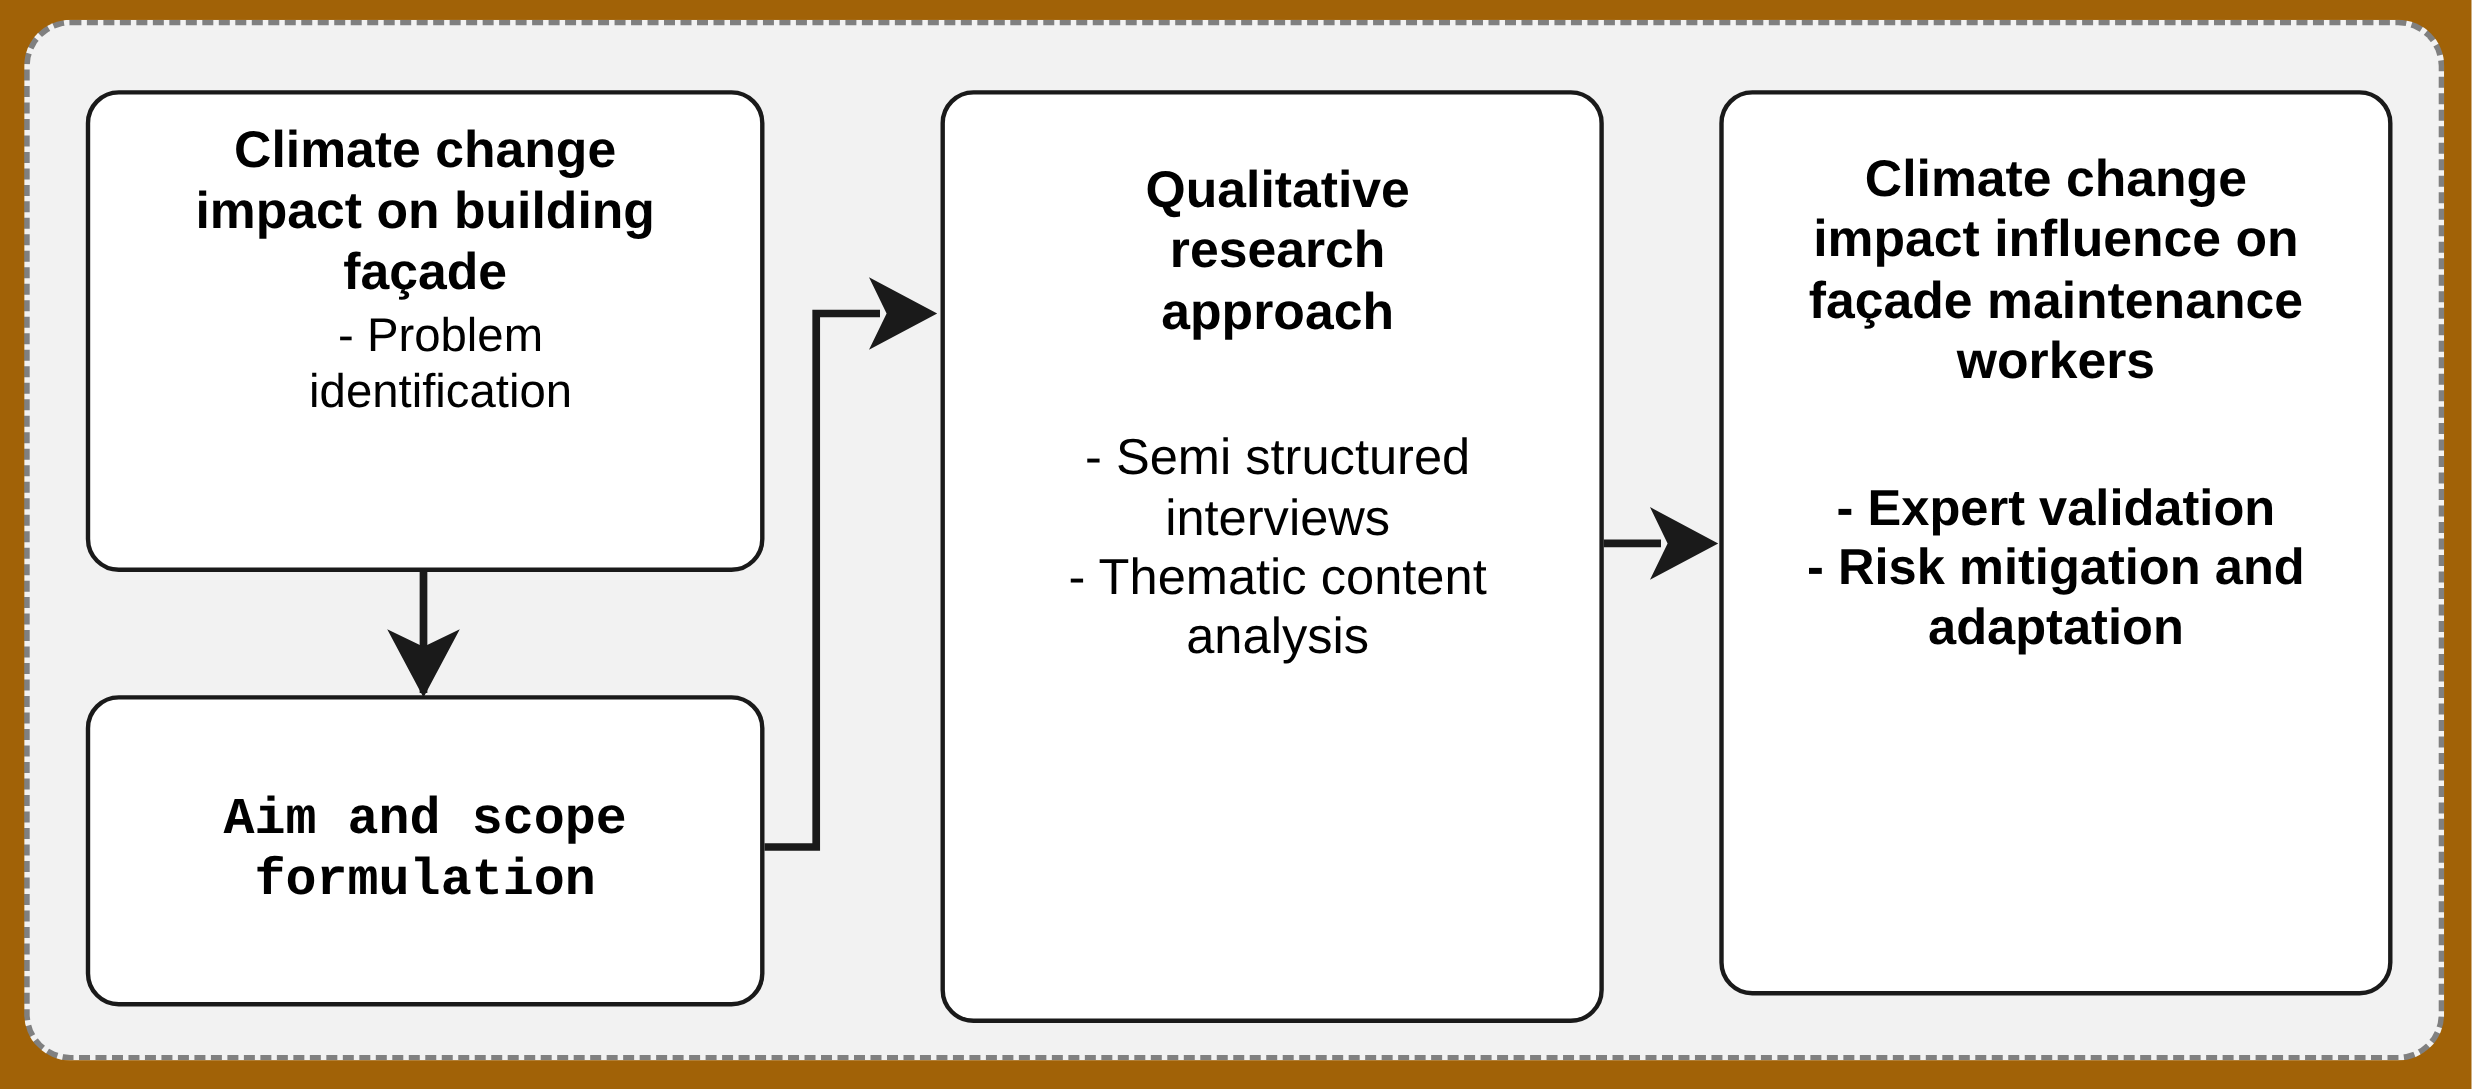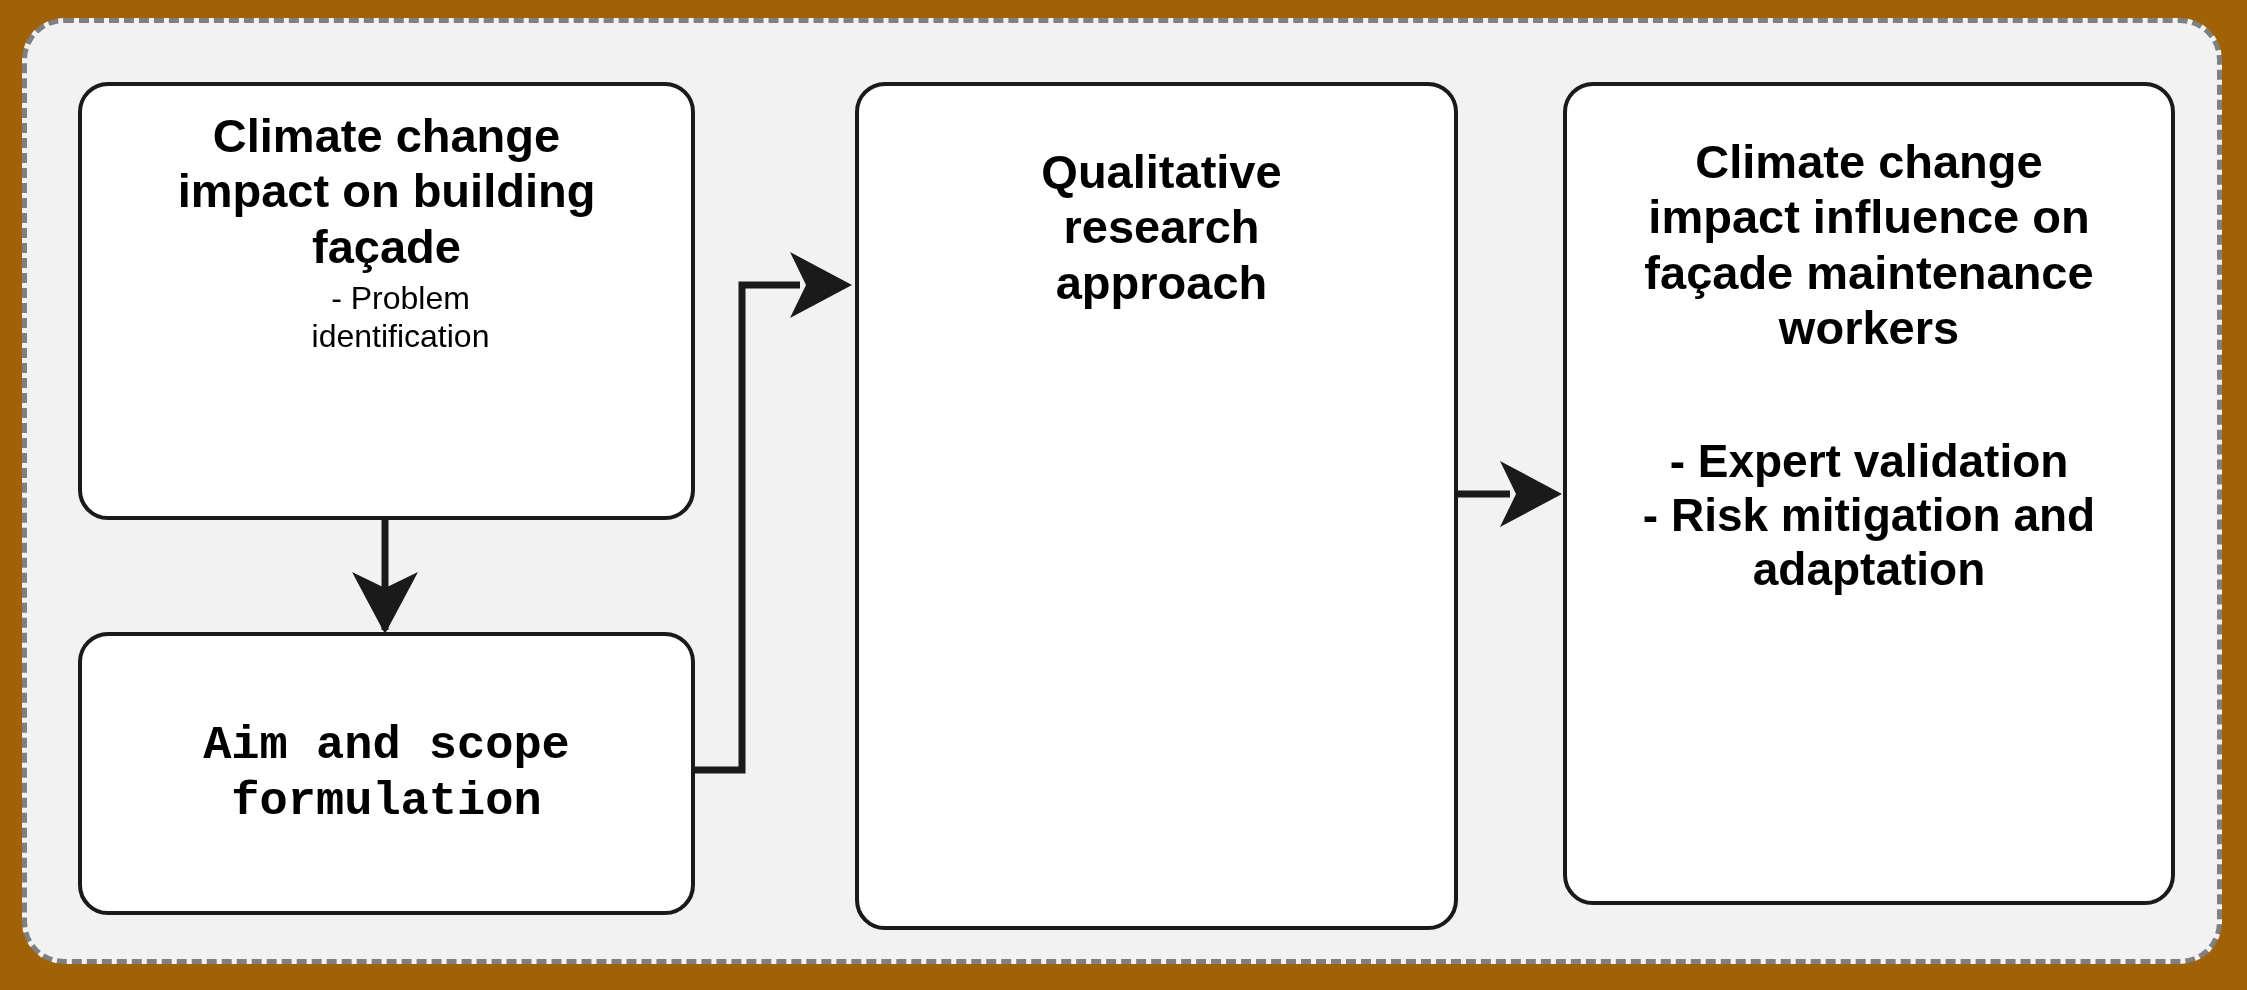--- a/index.html
+++ b/index.html
@@ -58,21 +58,21 @@
   
   #box-problem {
     left: 78px;
     top: 82px;
     width: 617px;
     height: 438px;
     justify-content: flex-start;
     padding-top: 22px;
   }
   #box-problem .title { font-size: 47px; }
-  #box-problem .detail { font-size: 32px; margin-top: 6px; margin-left: 28px; }
+  #box-problem .detail { font-size: 43px; margin-top: 6px; margin-left: 28px; }
 
   
   #box-aim {
     left: 78px;
     top: 632px;
     width: 617px;
     height: 283px;
     font-family: Liberation Mono, monospace;
   }
   #box-aim .title { font-size: 47px; }
@@ -138,20 +138,24 @@
 
   <div class="box" id="box-aim">
     <div class="title">Aim and scope
 formulation</div>
   </div>
 
   <div class="box" id="box-method">
     <div class="title">Qualitative
 research
 approach</div>
+    <div class="detail">- Semi structured
+interviews
+- Thematic content
+analysis</div>
   </div>
 
   <div class="box" id="box-outcome">
     <div class="title">Climate change
 impact influence on
 façade maintenance
 workers</div>
     <div class="detail">- Expert validation
 - Risk mitigation and
 adaptation</div>

